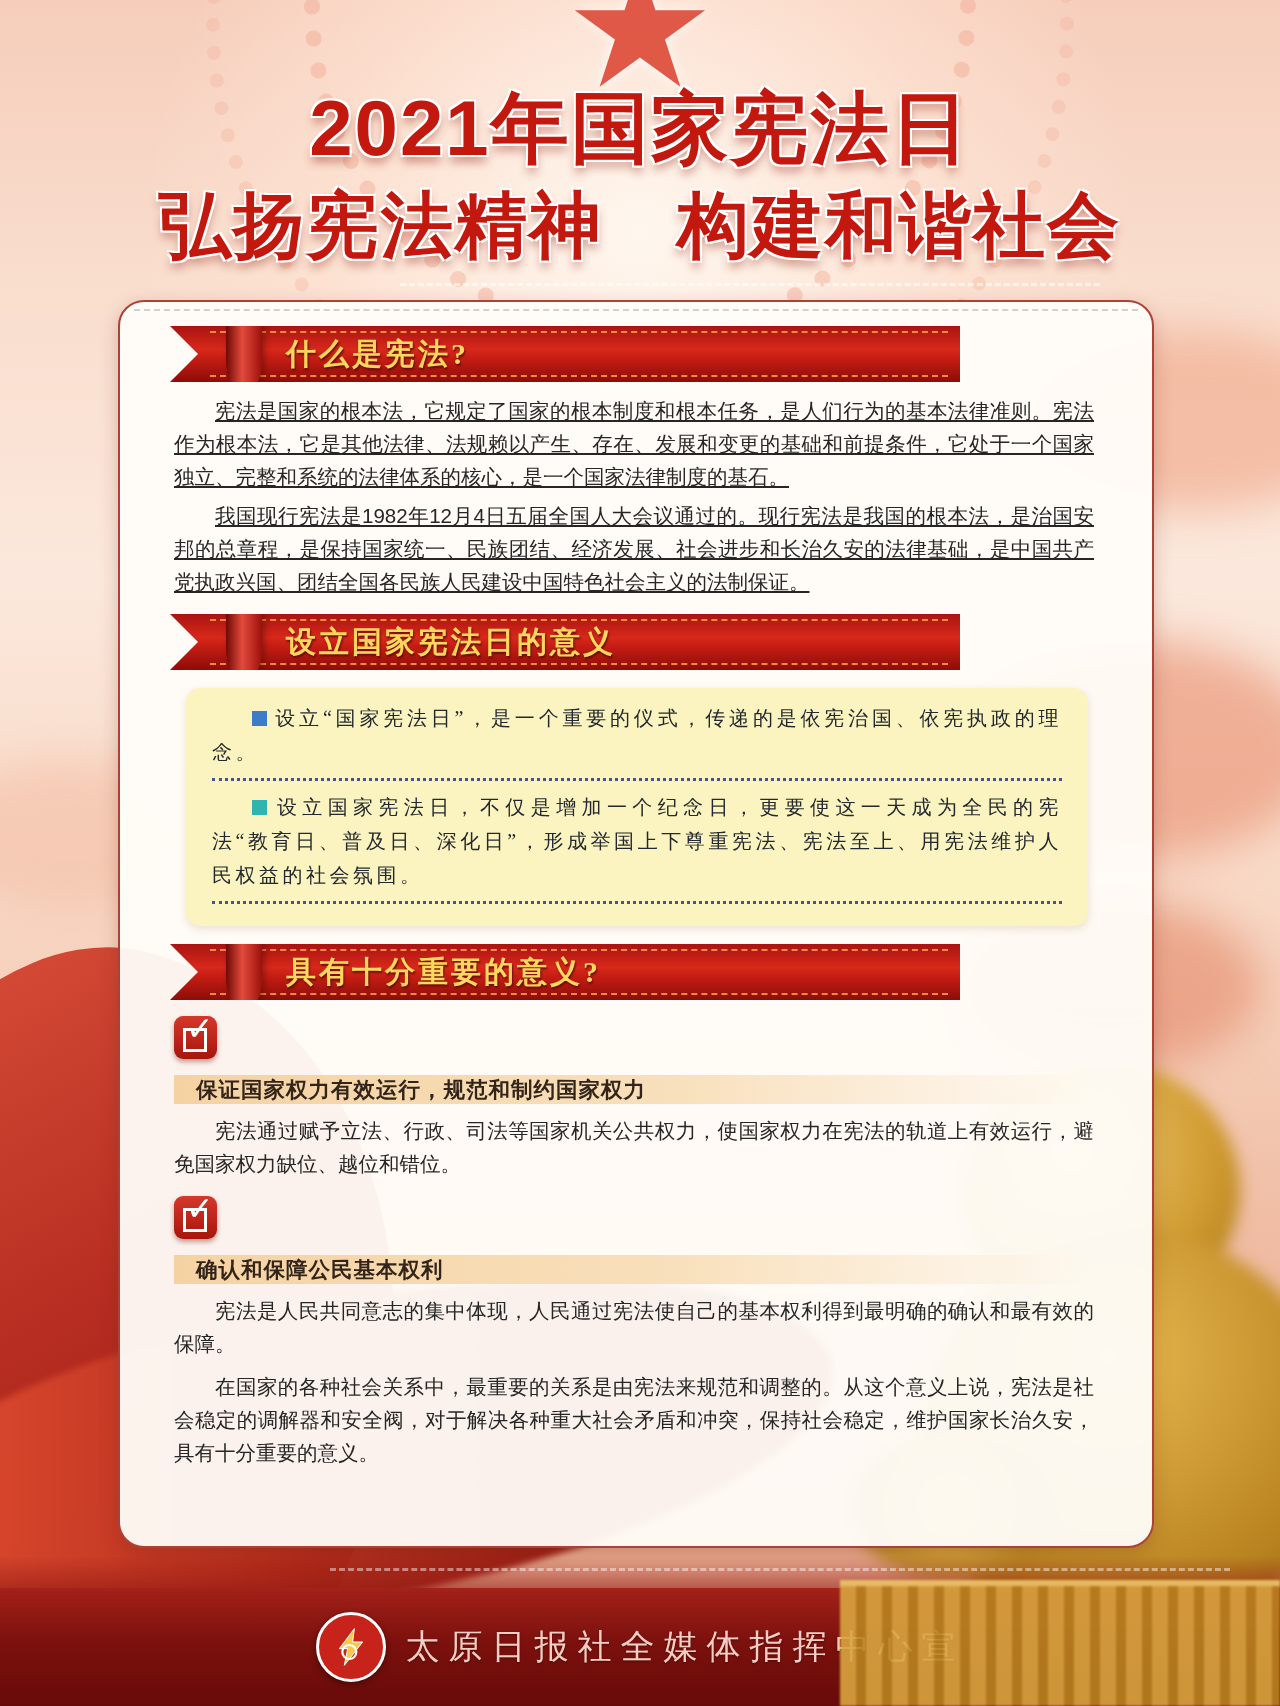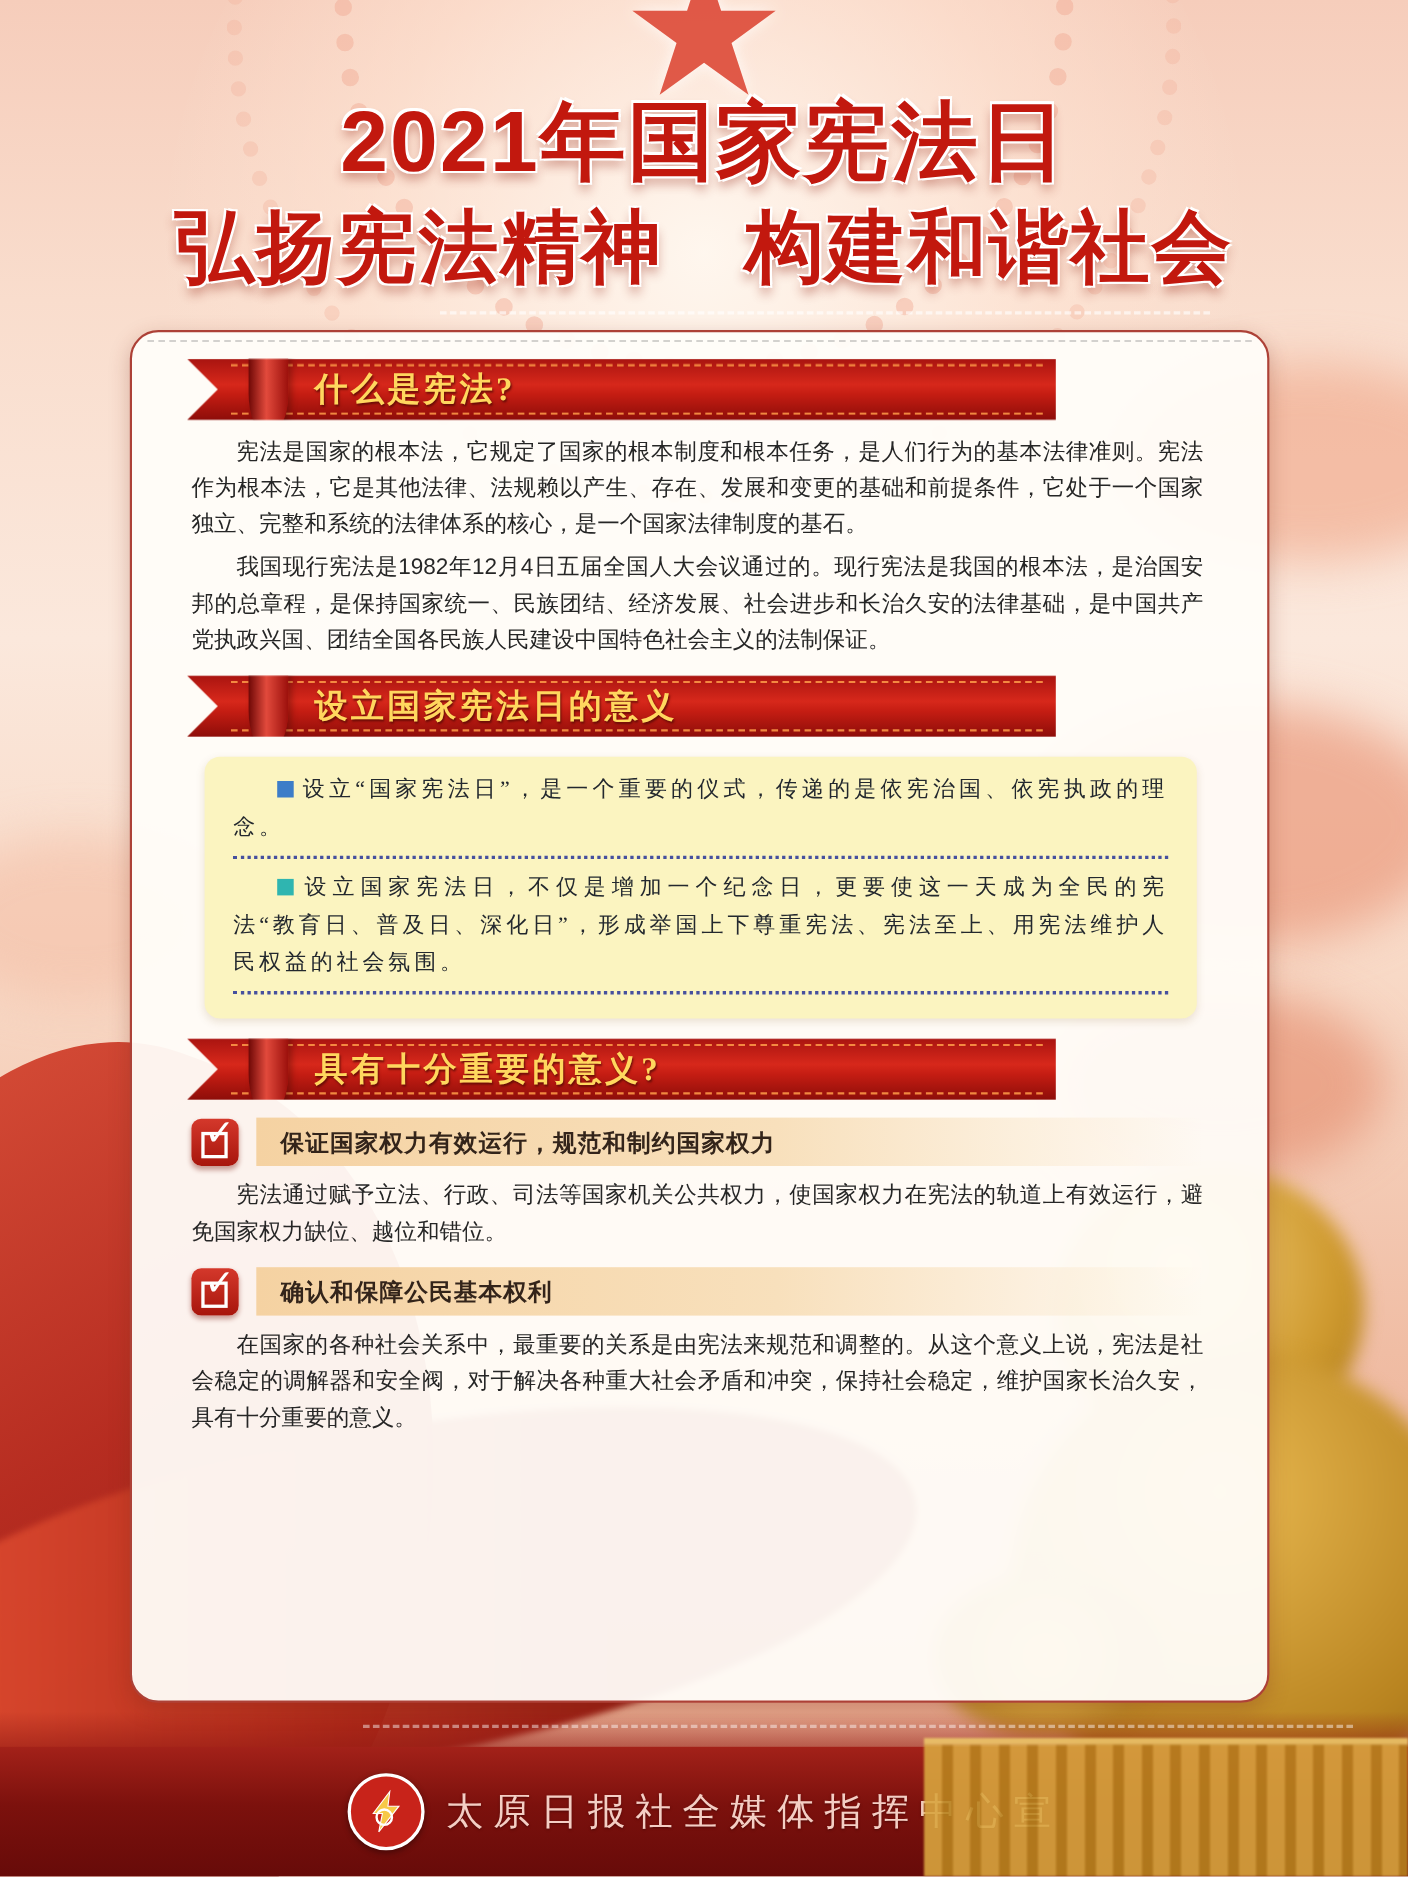--- a/index.html
+++ b/index.html
@@ -55,34 +55,34 @@
     filter:drop-shadow(0 4px 4px rgba(120,20,10,.35));}
   .ribbon::after{content:"";position:absolute;left:40px;right:12px;top:5px;bottom:5px;
     border-top:2px dashed rgba(255,158,74,.85);border-bottom:2px dashed rgba(255,158,74,.85);}
   .ribbon-fold{position:absolute;left:56px;top:-12px;height:80px;width:36px;z-index:2;
     background:linear-gradient(90deg,#6f0806,#e24a3c 45%,#9c100c);border-radius:10px 10px 45% 45%;
     box-shadow:3px 4px 6px rgba(80,10,5,.45);}
   .ribbon-title{position:absolute;left:116px;top:50%;transform:translateY(-50%);z-index:3;
     font-family:"Liberation Serif","DejaVu Serif",serif;font-weight:700;font-size:30px;letter-spacing:3px;
     color:#ffd75e;text-shadow:1px 2px 2px rgba(90,10,5,.85);white-space:nowrap;}
 
-  .para{margin:12px 0 0;font-size:20.5px;line-height:33px;color:#262626;text-align:justify;text-indent:2em;}
+  .para{margin:12px 0 0;font-size:20.5px;line-height:33px;color:#262626;text-align:justify;text-indent:2em;text-decoration:underline;}
   .para+.para{margin-top:6px;}
   .r1{margin-top:24px;} .r2{margin-top:16px;} .r3{margin-top:18px;}
 
   
   .note-box{margin:18px 16px 0 12px;width:902px;box-sizing:border-box;background:#fbf4c0;border-radius:14px;
     padding:13px 26px;box-shadow:0 3px 8px rgba(120,80,20,.15);}
   .note{margin:0;font-family:"Liberation Serif","DejaVu Serif",serif;font-size:20px;line-height:34px;
     letter-spacing:3.5px;color:#23282e;text-align:justify;text-indent:2em;}
   .note .sq{display:inline-block;width:15px;height:15px;margin-right:8px;vertical-align:-1px;}
   .note-sep{border:none;border-top:3px dotted #46509e;margin:9px 0;}
 
   
-  .check-row{display:flex;align-items:center;gap:16px;margin-top:16px;}
+  .check-row{display:flex;gap:16px;margin-top:16px;flex-direction:column;}
   .check-row.first{margin-top:16px;}
   .check-icon{flex:0 0 auto;width:43px;height:43px;border-radius:9px;position:relative;
     background:linear-gradient(180deg,#d4382b,#a7150c);box-shadow:0 3px 5px rgba(120,20,10,.4);}
   .check-icon::before{content:"";position:absolute;left:9px;top:12px;width:18px;height:18px;border:3px solid #fff;}
   .check-icon::after{content:"\2713";position:absolute;left:12px;top:-7px;color:#fff;font-size:33px;font-weight:bold;}
   .check-bar{flex:1;height:44px;display:flex;align-items:center;padding-left:22px;box-sizing:border-box;
     background:linear-gradient(90deg,#f5d2a2 0%,#f8e0bc 55%,rgba(250,233,210,0) 100%);
     font-size:21.5px;font-weight:700;color:#33241a;letter-spacing:1px;}
   .check-body{margin:10px 0 0;font-size:20.5px;line-height:33px;color:#262626;text-align:justify;text-indent:2em;}
 
@@ -150,20 +150,21 @@
     <div class="check-row first">
       <div class="check-icon"></div>
       <div class="check-bar">保证国家权力有效运行，规范和制约国家权力</div>
     </div>
     <p class="check-body">宪法通过赋予立法、行政、司法等国家机关公共权力，使国家权力在宪法的轨道上有效运行，避免国家权力缺位、越位和错位。</p>
 
     <div class="check-row">
       <div class="check-icon"></div>
       <div class="check-bar">确认和保障公民基本权利</div>
     </div>
+    <p class="check-body">宪法是人民共同意志的集中体现，人民通过宪法使自己的基本权利得到最明确的确认和最有效的保障。</p>
 
     <p class="check-body">在国家的各种社会关系中，最重要的关系是由宪法来规范和调整的。从这个意义上说，宪法是社会稳定的调解器和安全阀，对于解决各种重大社会矛盾和冲突，保持社会稳定，维护国家长治久安，具有十分重要的意义。</p>
 
   </div>
 
   <div class="chest"></div>
   <div class="footer">
     <div class="logo-circle">
       <svg width="40" height="40" viewBox="0 0 24 24">
         <path d="M14 1 L5 13 h5 L8 23 L19 9 h-6 z" fill="#f7c948" stroke="#fff" stroke-width="0.6"></path>

